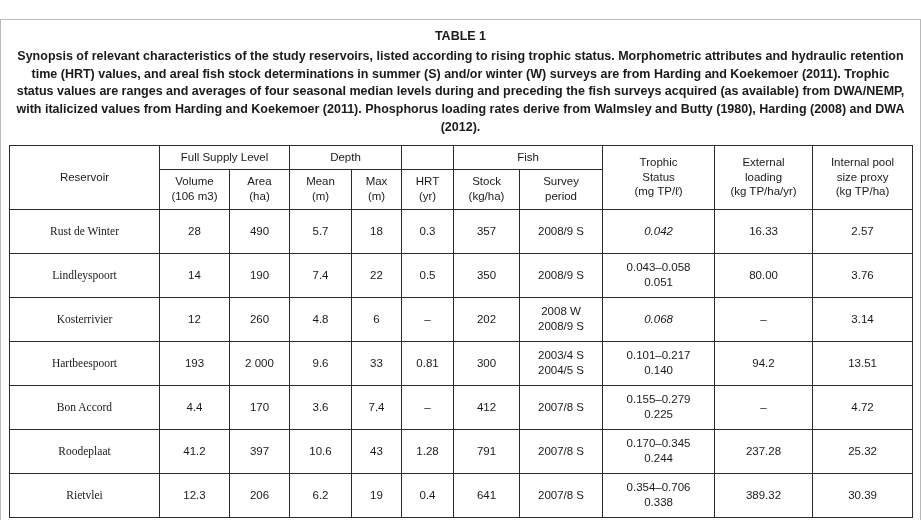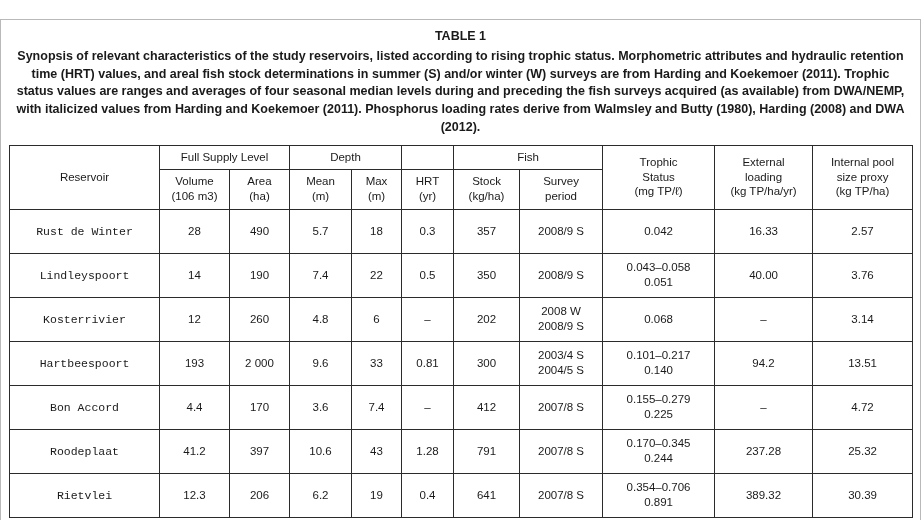--- a/index.html
+++ b/index.html
@@ -57,29 +57,30 @@
     height: 40px;
   }
   .res-head {
     text-align: left;
     padding-left: 8px;
   }
   td.res {
     text-align: left;
     padding-left: 8px;
     font-size: 12.5px;
-    font-family: Liberation Mono, monospace;
+    font-family: Liberation Serif, serif;
   }
   tbody tr {
     height: 44px;
   }
   tbody td {
     font-size: 12px;
   }
   .ital {
+    font-style: italic;
   }
   .two-line span {
     display: block;
     line-height: 1.3;
   }
 </style>
 </head>
 <body>
 
 <div class="page">
@@ -183,21 +184,21 @@
           <td>22</td>
           <td>0.5</td>
           <td>350</td>
           <td class="two-line">
             <span>2008/9 S</span>
           </td>
           <td class="two-line">
             <span>0.043–0.058</span>
             <span>0.051</span>
           </td>
-          <td>40.00</td>
+          <td>80.00</td>
           <td>3.76</td>
         </tr>
         <tr>
           <td class="res">Kosterrivier</td>
           <td>12</td>
           <td>260</td>
           <td>4.8</td>
           <td>6</td>
           <td>–</td>
           <td>202</td>
@@ -272,21 +273,21 @@
           <td>206</td>
           <td>6.2</td>
           <td>19</td>
           <td>0.4</td>
           <td>641</td>
           <td class="two-line">
             <span>2007/8 S</span>
           </td>
           <td class="two-line">
             <span>0.354–0.706</span>
-            <span>0.891</span>
+            <span>0.338</span>
           </td>
           <td>389.32</td>
           <td>30.39</td>
         </tr>
       </tbody>
   </table>
 
 </div>
 
 </body></html>

